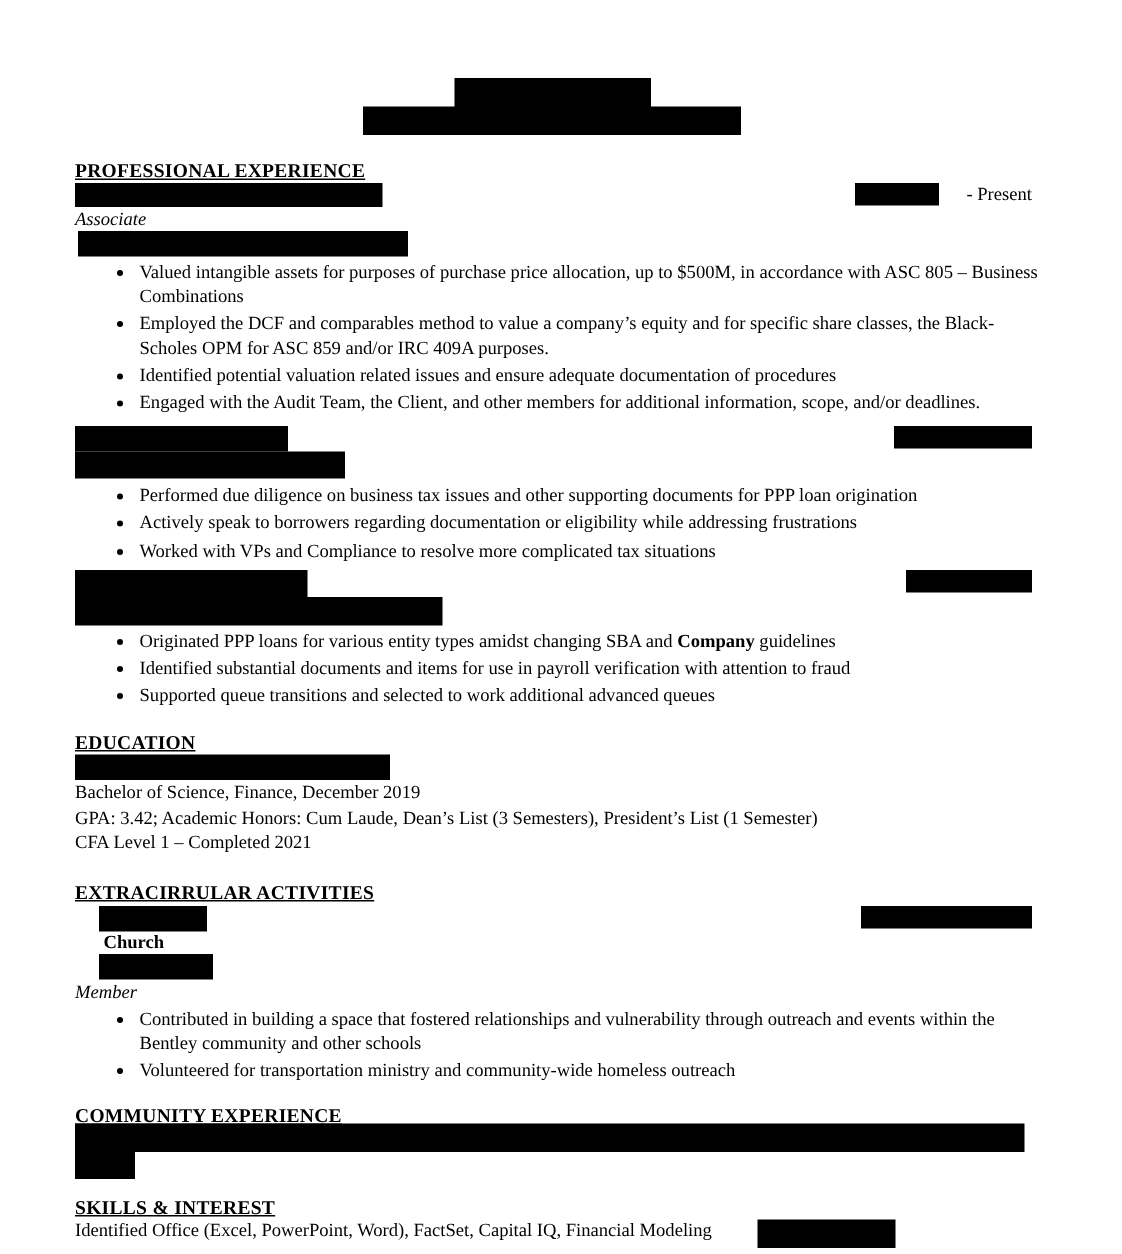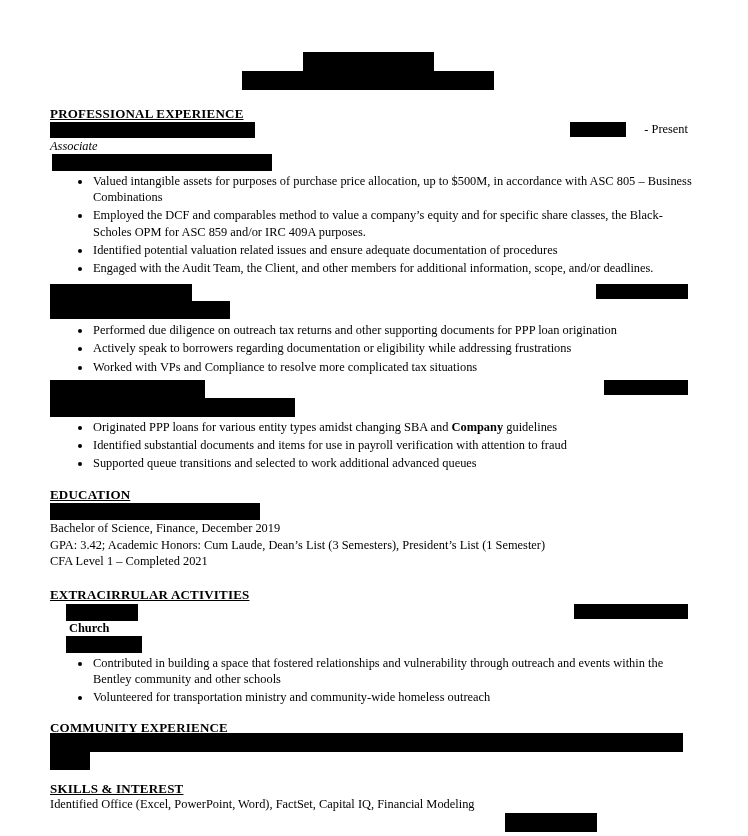--- a/index.html
+++ b/index.html
@@ -56,21 +56,21 @@
 
     <div class="row" style="margin-top:8px;">
       <div class="left-stack">
         <div class="redact" style="width:142px; height:17px;"></div>
         <div class="redact" style="width:180px; height:18px;"></div>
       </div>
       <div class="redact" style="width:92px; height:15px;"></div>
     </div>
 
     <ul style="margin-top:3px;">
-      <li>Performed due diligence on outreach tax returns and other supporting documents for PPP loan origination</li>
+      <li>Performed due diligence on business tax issues and other supporting documents for PPP loan origination</li>
       <li>Actively speak to borrowers regarding documentation or eligibility while addressing frustrations</li>
       <li>Worked with VPs and Compliance to resolve more complicated tax situations</li>
     </ul>
 
     <div class="row" style="margin-top:5px;">
       <div class="left-stack">
         <div class="redact" style="width:155px; height:18px;"></div>
         <div class="redact" style="width:245px; height:19px;"></div>
       </div>
       <div class="redact" style="width:84px; height:15px;"></div>
@@ -90,20 +90,21 @@
 
     <h2 style="margin-top:17px;">EXTRACIRRULAR ACTIVITIES</h2>
     <div class="row" style="margin-top:2px;margin-left:16px;">
       <div class="role-row">
         <div class="redact" style="width:72px; height:17px;"></div>
         <span class="b" style="margin:0 3px;">Church</span>
         <div class="redact" style="width:76px; height:17px;"></div>
       </div>
       <div class="redact" style="width:114px; height:15px;"></div>
     </div>
+    <p class="it" style="line-height:15px; margin-top:1px;">Member</p>
     <ul style="margin-top:2px;">
       <li>Contributed in building a space that fostered relationships and vulnerability through outreach and events within the Bentley community and other schools</li>
       <li>Volunteered for transportation ministry and community-wide homeless outreach</li>
     </ul>
 
     <h2 style="margin-top:14px;">COMMUNITY EXPERIENCE</h2>
     <div class="redact" style="width:633px; height:19px; margin-top:-2px;"></div>
     <div class="redact" style="width:40px; height:18px;"></div>
 
     <h2 style="margin-top:11px;">SKILLS &amp; INTEREST</h2>

